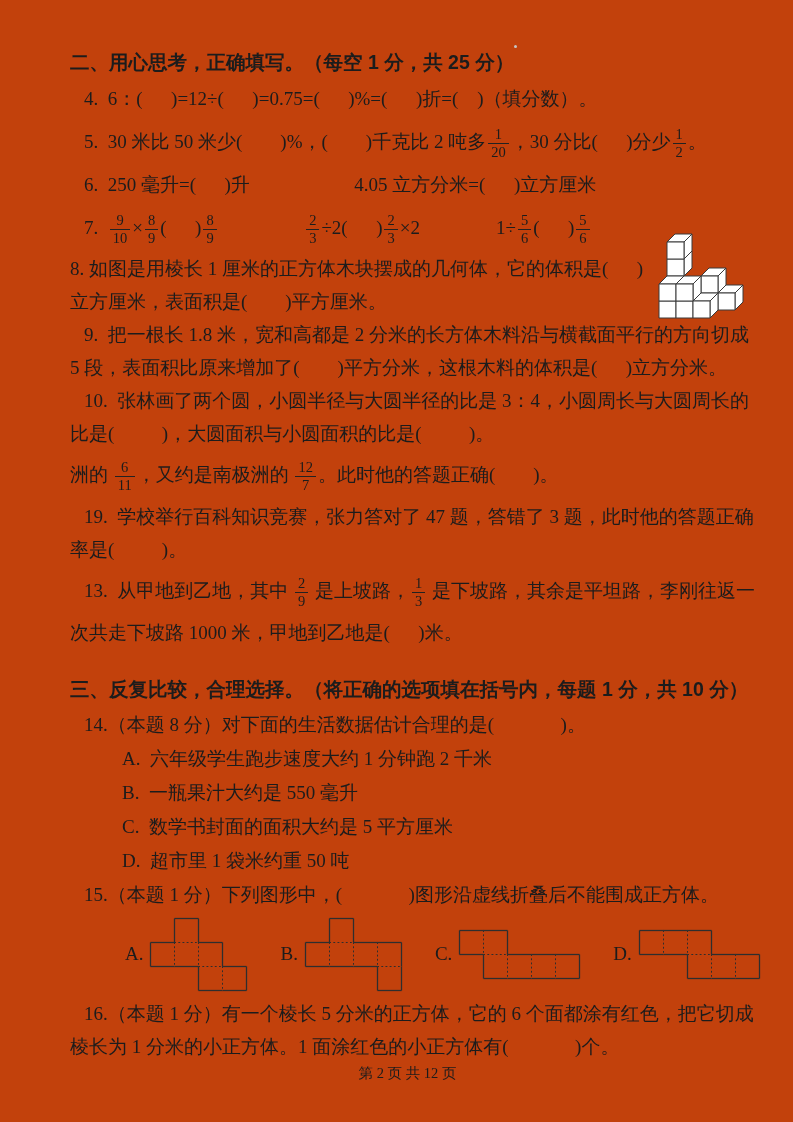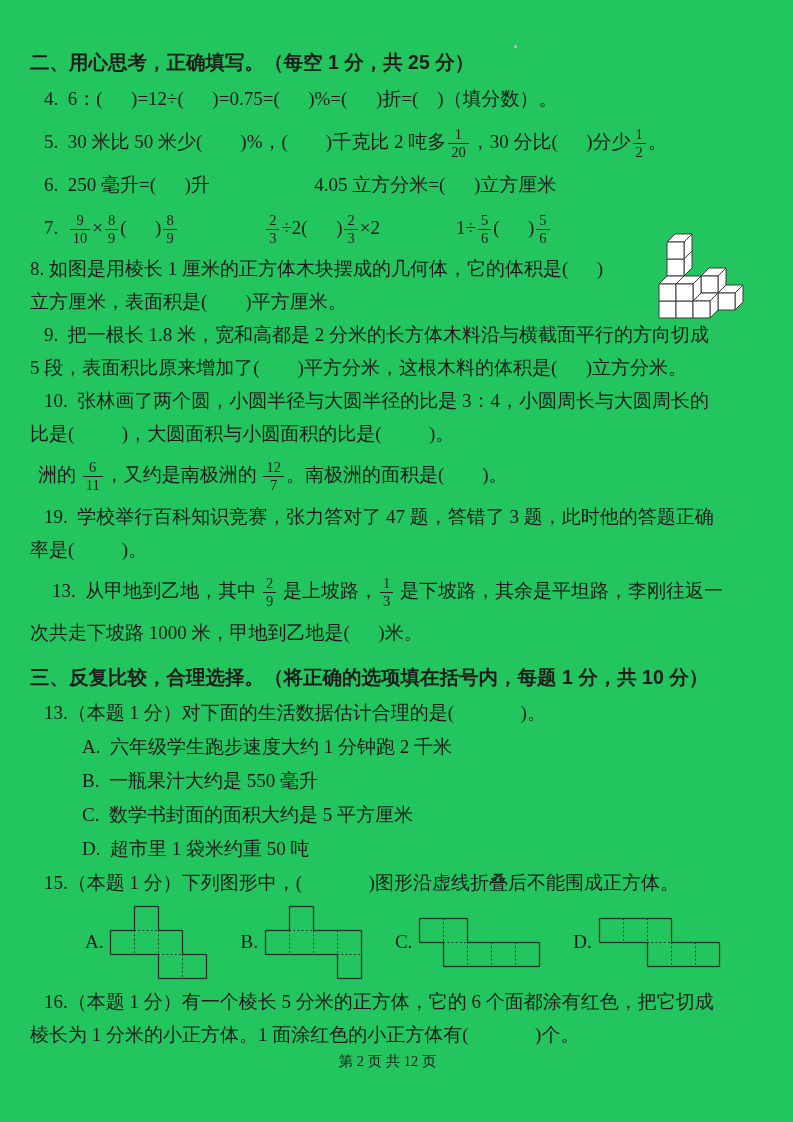--- a/index.html
+++ b/index.html
@@ -1,39 +1,39 @@
 <!DOCTYPE html>
 <html><head>
 <meta charset="utf-8">
 <style>
   html,body{margin:0;padding:0;background:#e8e8e8;}
   .page{
     position:relative;
     width:793px;height:1122px;
     margin:0 auto;
-    background:#22c55e;
+    background:#c2410c;
     box-sizing:border-box;
-    padding:44px 48px 0 30px;
+    padding:44px 48px 0 70px;
     font-family:"Liberation Serif","DejaVu Serif",serif;
     font-size:19px;
     color:#1c1c1c;
     overflow:hidden;
   }
   .line{white-space:pre;line-height:33px;}
   .h{
     font-family:"Liberation Sans","DejaVu Sans",sans-serif;
     font-weight:700;font-size:19.5px;line-height:36px;
   }
   .q{padding-left:14px;}
   .opt{padding-left:52px;line-height:34px;}
   .lh38{line-height:38px;}
   .lh35{line-height:35px;}
   .fracline{line-height:48px;}
-  .fracline2{line-height:50px;margin-left:8px;}
-  .mt10{margin-top:10px;}
+  .fracline2{line-height:50px;}
+  .mt10{margin-top:22px;}
   .frac{
     display:inline-flex;flex-direction:column;
     vertical-align:middle;
     font-size:14.5px;line-height:1.15;
     text-align:center;
     margin:0 2px;
   }
   .frac .num{display:block;border-bottom:1.3px solid #222;padding:0 3px;}
   .frac .den{display:block;padding:0 3px;}
   .gap{display:inline-block;}
@@ -105,31 +105,31 @@
       <polygon points="38,71 46,63 46,46 38,54"></polygon>
       <polygon points="21,71 38,71 38,54 21,54"></polygon>
     </svg>
 
   <div class="line q">9.  把一根长 1.8 米，宽和高都是 2 分米的长方体木料沿与横截面平行的方向切成</div>
   <div class="line">5 段，表面积比原来增加了(        )平方分米，这根木料的体积是(      )立方分米。</div>
 
   <div class="line q">10.  张林画了两个圆，小圆半径与大圆半径的比是 3：4，小圆周长与大圆周长的</div>
   <div class="line">比是(          )，大圆面积与小圆面积的比是(          )。</div>
 
-  <div class="line fracline2"><span>洲的 </span><span class="frac"><span class="num">6</span><span class="den">11</span></span><span>，又约是南极洲的 </span><span class="frac"><span class="num">12</span><span class="den">7</span></span><span>。南极洲的面积是(        )。</span></div>
+  <div class="line fracline2"><span>洲的 </span><span class="frac"><span class="num">6</span><span class="den">11</span></span><span>，又约是南极洲的 </span><span class="frac"><span class="num">12</span><span class="den">7</span></span><span>。此时他的答题正确(        )。</span></div>
 
   <div class="line q">19.  学校举行百科知识竞赛，张力答对了 47 题，答错了 3 题，此时他的答题正确</div>
   <div class="line">率是(          )。</div>
 
   <div class="line q fracline2"><span>13.  从甲地到乙地，其中 </span><span class="frac"><span class="num">2</span><span class="den">9</span></span><span> 是上坡路，</span><span class="frac"><span class="num">1</span><span class="den">3</span></span><span> 是下坡路，其余是平坦路，李刚往返一</span></div>
   <div class="line">次共走下坡路 1000 米，甲地到乙地是(      )米。</div>
 
   <div class="line h mt10">三、反复比较，合理选择。（将正确的选项填在括号内，每题 1 分，共 10 分）</div>
 
-  <div class="line q lh35">13.（本题 1 分）对下面的生活数据估计合理的是(              )。</div>
+  <div class="line q lh35">14.（本题 8 分）对下面的生活数据估计合理的是(              )。</div>
   <div class="line opt">A.  六年级学生跑步速度大约 1 分钟跑 2 千米</div>
   <div class="line opt">B.  一瓶果汁大约是 550 毫升</div>
   <div class="line opt">C.  数学书封面的面积大约是 5 平方厘米</div>
   <div class="line opt">D.  超市里 1 袋米约重 50 吨</div>
 
   <div class="line q">15.（本题 1 分）下列图形中，(              )图形沿虚线折叠后不能围成正方体。</div>
 
   <div class="nets">
     <div class="net-group">
       <span class="net-label">A.</span>

